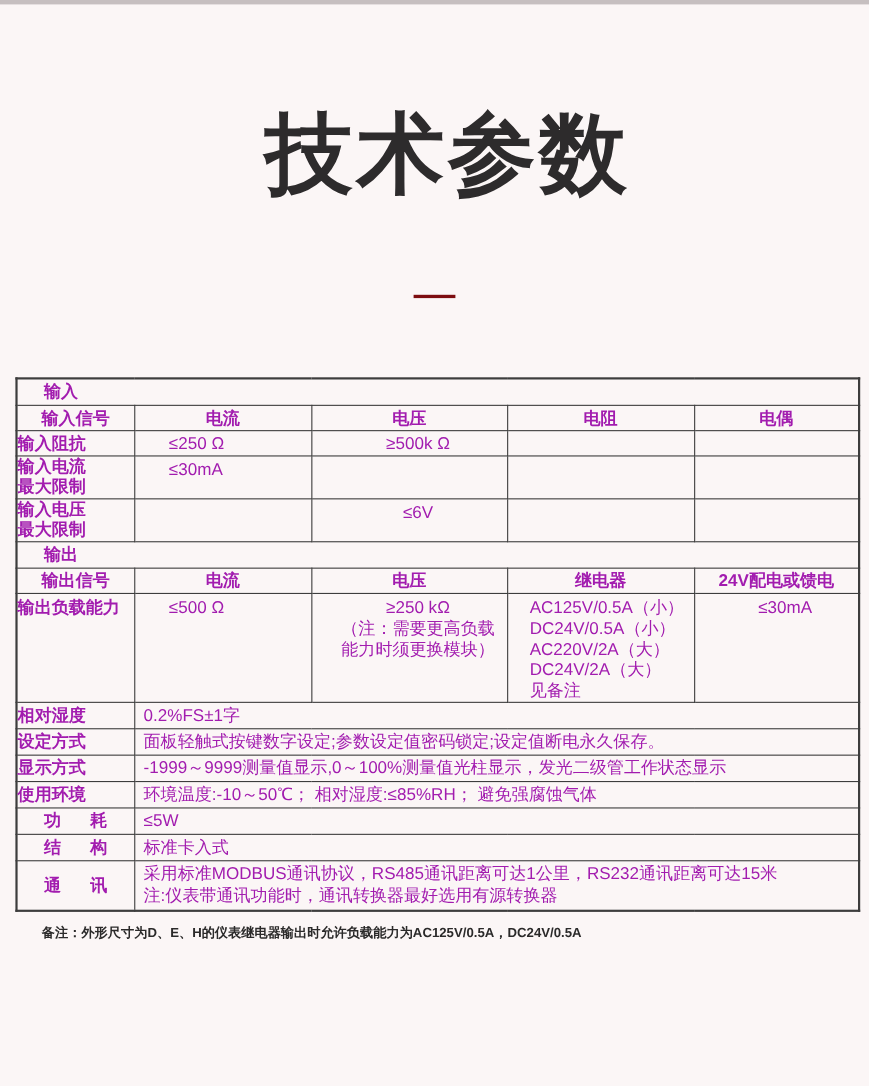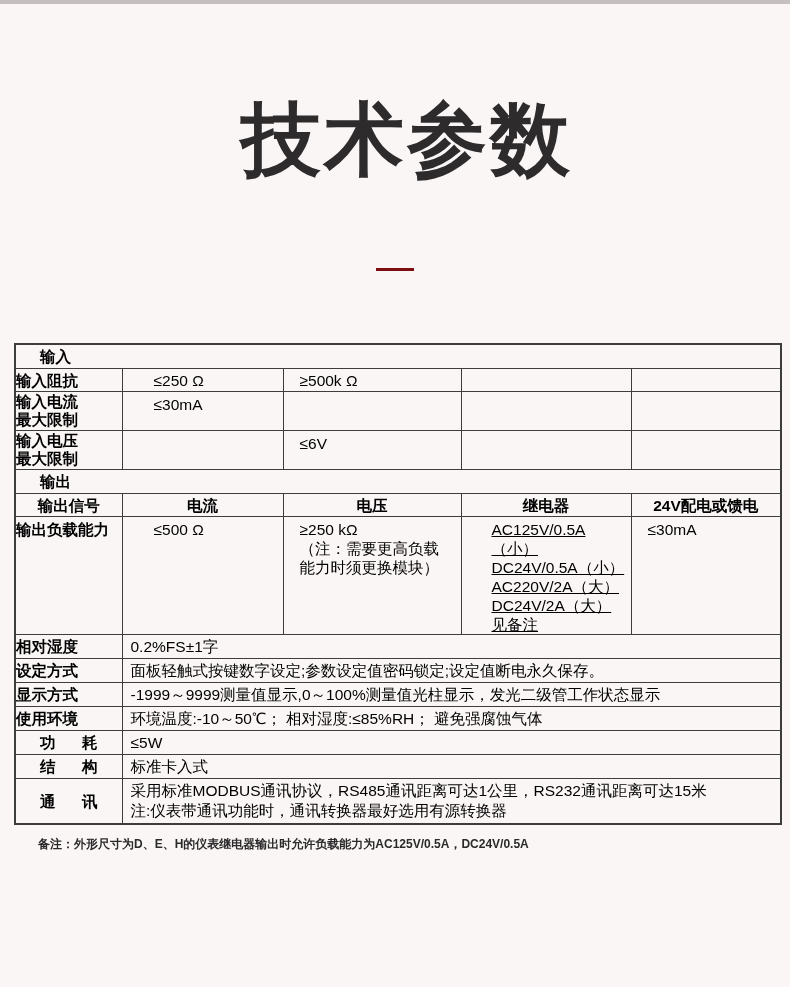--- a/index.html
+++ b/index.html
@@ -33,21 +33,21 @@
     margin: 84px auto 0 auto;
   }
   .spec-wrap {
     margin: 72px 10px 0 14px;
   }
   table.spec-table {
     border-collapse: collapse;
     table-layout: fixed;
     width: 766px;
     font-size: 15.5px;
-    color: #000000;
+    color: #a21caf;
     border: 2px solid #3d3d3d;
   }
   .spec-table td {
     border: 1px solid #3d3d3d;
     padding: 0;
     vertical-align: middle;
     line-height: 19px;
   }
   
   td.section-cell {
@@ -70,28 +70,27 @@
   td.label-cell .lbl-line { line-height: 18px; }
   
   .spread {
     display: flex;
     justify-content: space-between;
     padding: 0 24px;
     font-weight: 700;
   }
   
   td.val-left   { text-align: left; padding-left: 31px; }
-  td.val-center { text-align: left; padding-left: 16px; }
+  td.val-center { text-align: center; padding-left: 16px; }
   td.v-top      { vertical-align: top; padding-top: 3px; }
   td.relay-cell {
     text-align: left;
-    padding-left: 30px;
+    padding-left: 20px;
     vertical-align: top;
     padding-top: 3px;
-    text-decoration: underline;
   }
   td.relay-cell .cell-line, td.note-cell .cell-line { line-height: 19px; }
   
   td.gval {
     text-align: left;
     padding: 2px 6px 2px 8px;
   }
   td.gval .cell-line { line-height: 20px; }
   
   tr.r-single  td { height: 23px; }
@@ -123,20 +122,27 @@
         <col style="width:178px">
         <col style="width:170px">
         <col style="width:150px">
     </colgroup>
 
     <tbody>
         <tr class="r-single">
       <td class="section-cell" colspan="5">输入</td>
     </tr>
     <tr class="r-single">
+      <td class="head-cell">输入信号</td>
+      <td class="head-cell">电流</td>
+      <td class="head-cell">电压</td>
+      <td class="head-cell">电阻</td>
+      <td class="head-cell">电偶</td>
+    </tr>
+    <tr class="r-single">
       <td class="label-cell">输入阻抗</td>
       <td class="val-left">≤250 Ω</td>
       <td class="val-center">≥500k Ω</td>
       <td></td>
       <td></td>
     </tr>
     <tr class="r-double">
       <td class="label-cell">
         <div class="lbl-line">输入电流</div>
         <div class="lbl-line">最大限制</div>

